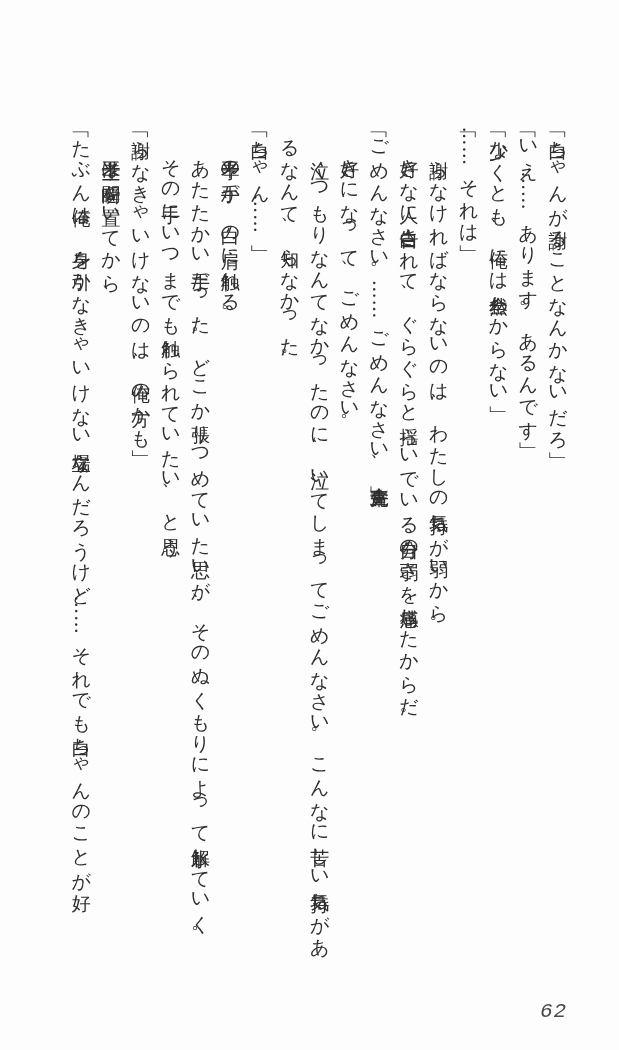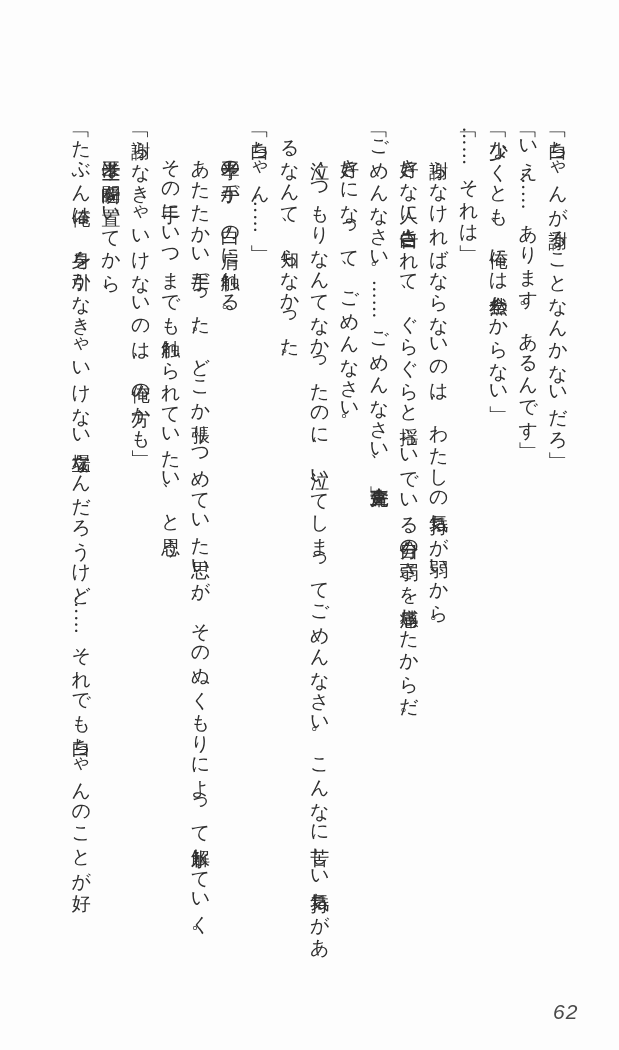--- a/index.html
+++ b/index.html
@@ -33,26 +33,25 @@
     padding: 0;
     white-space: nowrap;
   }
   .text-block p.indent {
     text-indent: 19.6px; 
   }
   .page-number {
     position: absolute;
     left: 540px;
     top: 1000px;
-    font-family: Liberation Sans, sans-serif;
+    font-family: Liberation Mono, monospace;
     font-style: italic;
     font-size: 21px;
     color: #4a4a4a;
     letter-spacing: 1px;
-    margin-left: 13px;
   }
 </style>
 </head>
 <body>
 
 <div class="book-page" style="background: rgb(253, 253, 253);">
   <div class="text-block" style="color: rgb(46, 46, 46);">
       <p>「白ちゃんが謝ることなんかないだろ」</p>
       <p>「いえ……あります。あるんです」</p>
       <p>「少なくとも、俺には全然わからない」</p>

